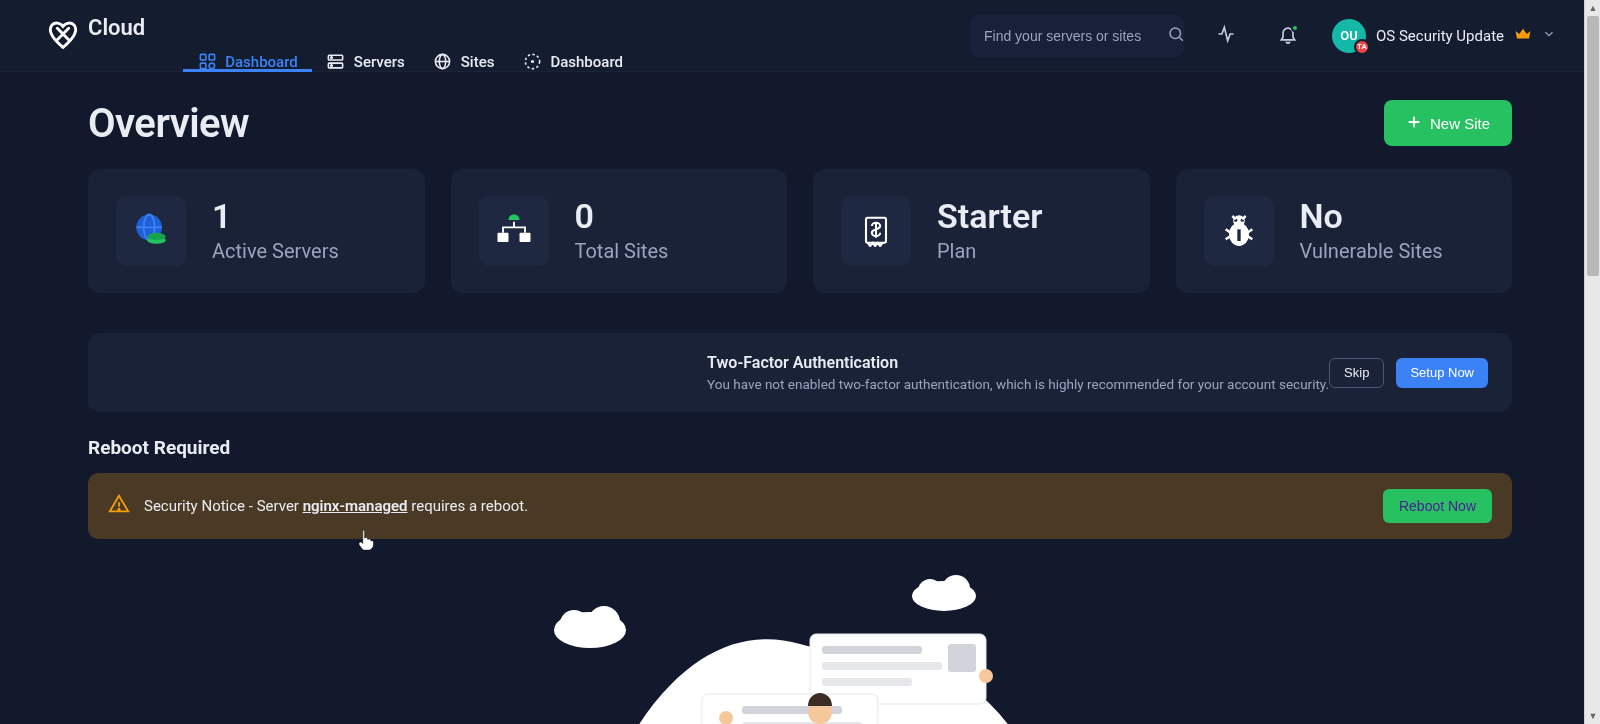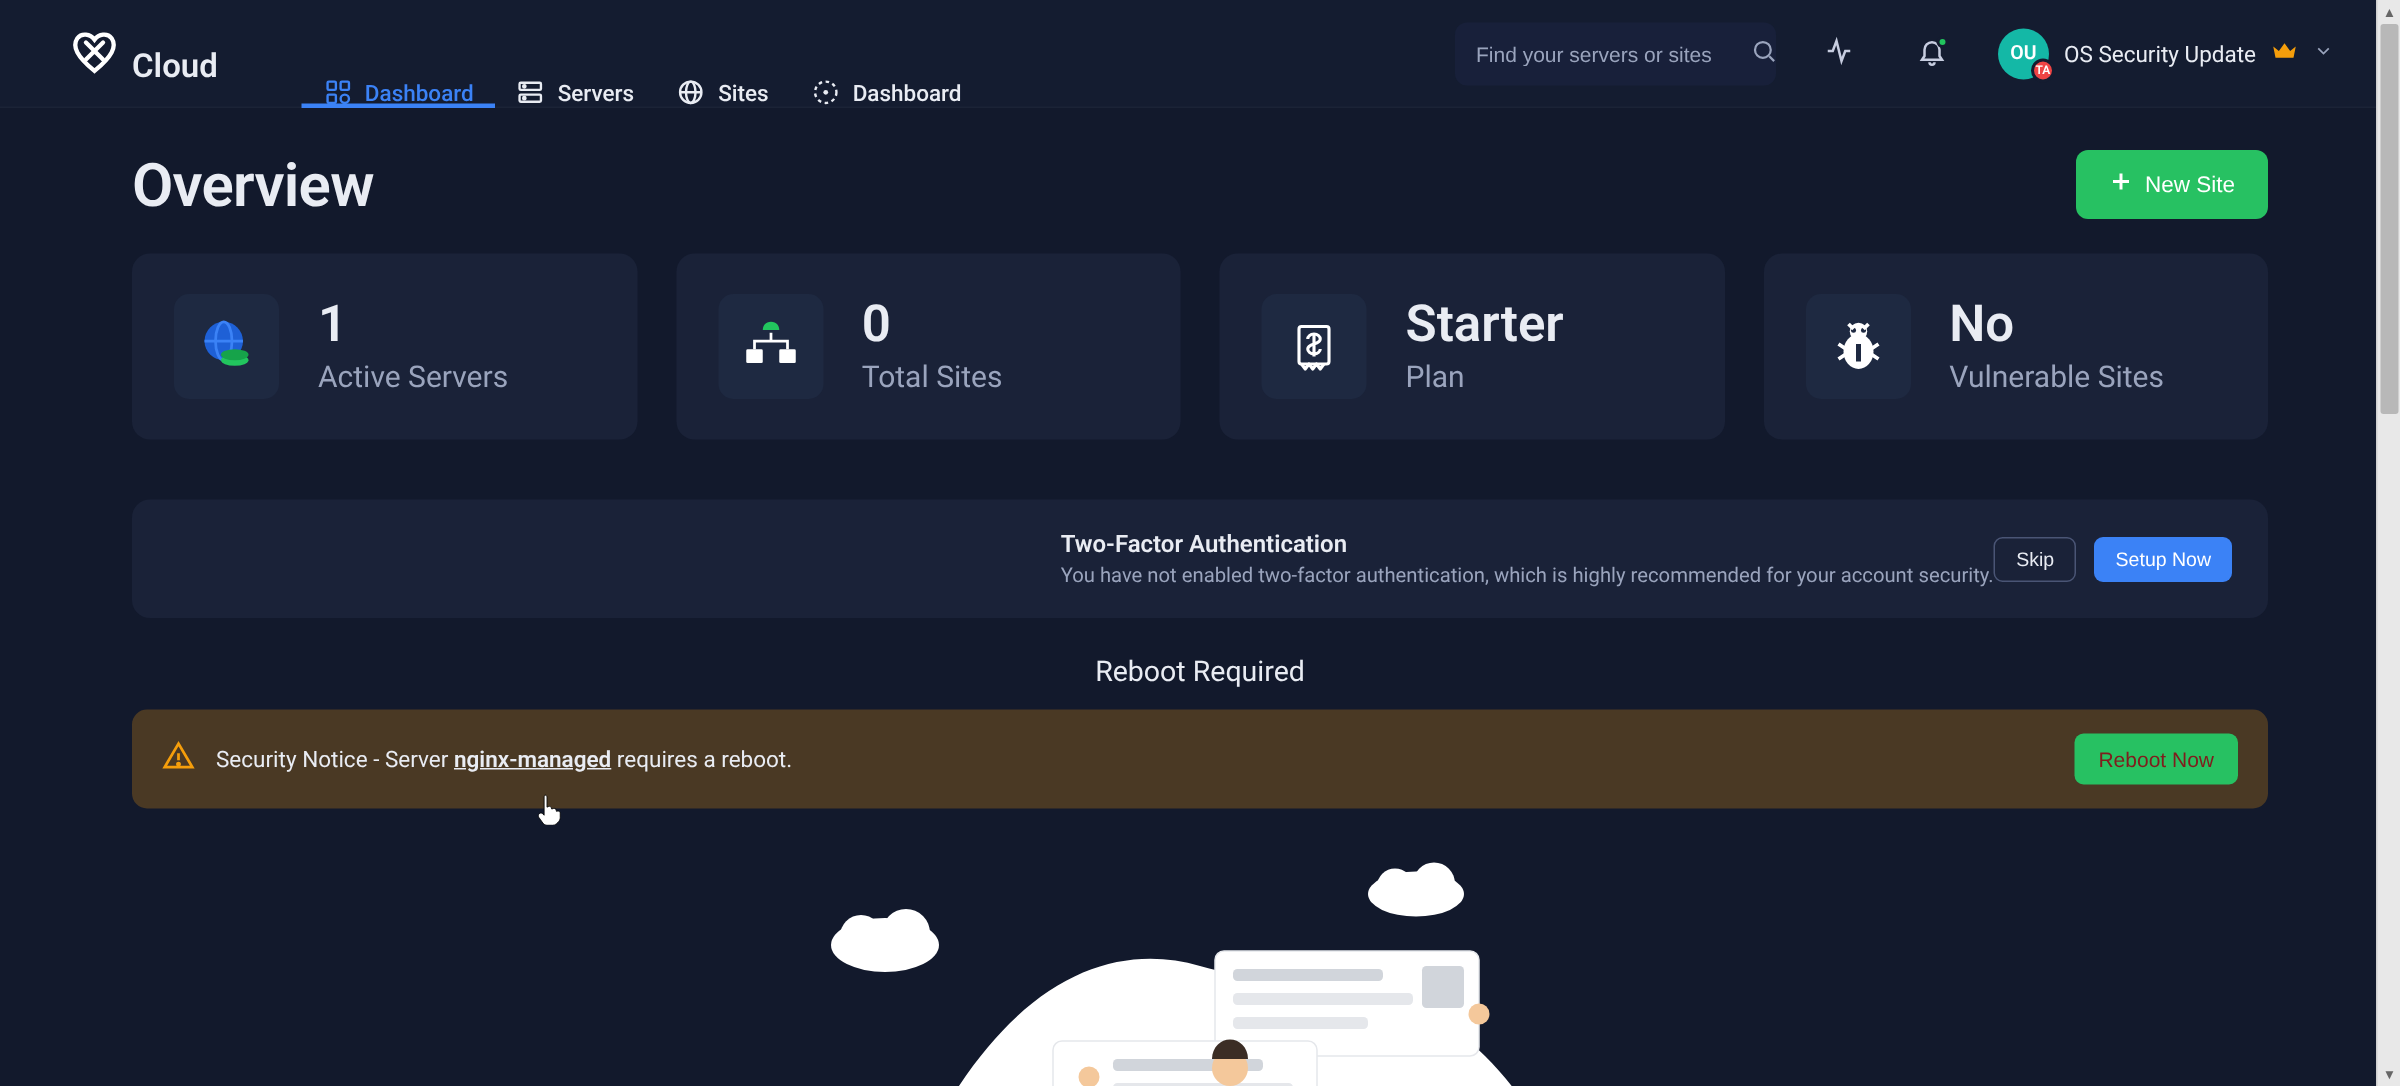--- a/index.html
+++ b/index.html
@@ -44,22 +44,22 @@
   .scrollbar-arrow.top{top:0;}
   .scrollbar-arrow.bottom{bottom:0;}
 
   
   .header{
     height:72px;background:var(--bg-header);
     display:flex;align-items:center;padding:0 44px 0 44px;
     gap:12px;border-bottom:1px solid rgba(255,255,255,0.03);
   }
   .logo{
-    display:flex;align-items:flex-end;gap:6px;cursor:pointer;
-    margin-right:44px;
+    display:flex;align-items:flex-start;gap:6px;cursor:pointer;
+    margin-right:26px;
   }
   .nav{display:flex;align-items:center;height:100%;}
   .nav-item{
     display:flex;align-items:flex-end;gap:8px;
     padding:0 14px;height:100%;
     color:var(--text);font-size:15px;font-weight:500;
     cursor:pointer;position:relative;
   }
   .nav-item.active{color:var(--blue);}
   .nav-item.active::after{
@@ -139,29 +139,29 @@
   .btn-outline{
     border:1px solid #4a5575;background:transparent;color:var(--text);
     border-radius:6px;padding:0 14px;height:30px;font-size:13px;cursor:pointer;
   }
   .btn-blue{
     border:none;background:#3b82f6;color:#fff;
     border-radius:6px;padding:0 14px;height:30px;font-size:13px;font-weight:500;cursor:pointer;
   }
 
   
-  h2.section{font-size:19px;font-weight:400;margin:0 0 14px 0;text-align:center;}
+  h2.section{font-size:19px;font-weight:700;margin:0 0 14px 0;}
   .warn{
     background:var(--warn-bg);border-radius:10px;padding:16px 20px;
     display:flex;align-items:center;gap:14px;
   }
   .warn-text{flex:1;font-size:15px;}
   .warn-text .link{text-decoration:underline;font-weight:600;}
   .btn-reboot{
-    border:none;background:var(--green-btn);color:#7f1d1d;
+    border:none;background:var(--green-btn);color:#4c1d95;
     border-radius:6px;padding:0 16px;height:34px;font-size:14px;font-weight:500;cursor:pointer;
   }
 
   
   .illus{
     position:absolute;left:50%;transform:translateX(-50%);bottom:-50px;
     width:540px;height:210px;pointer-events:none;z-index:-1;
   }
   .cursor-hand{
     position:absolute;left:357px;top:528px;width:18px;height:22px;

